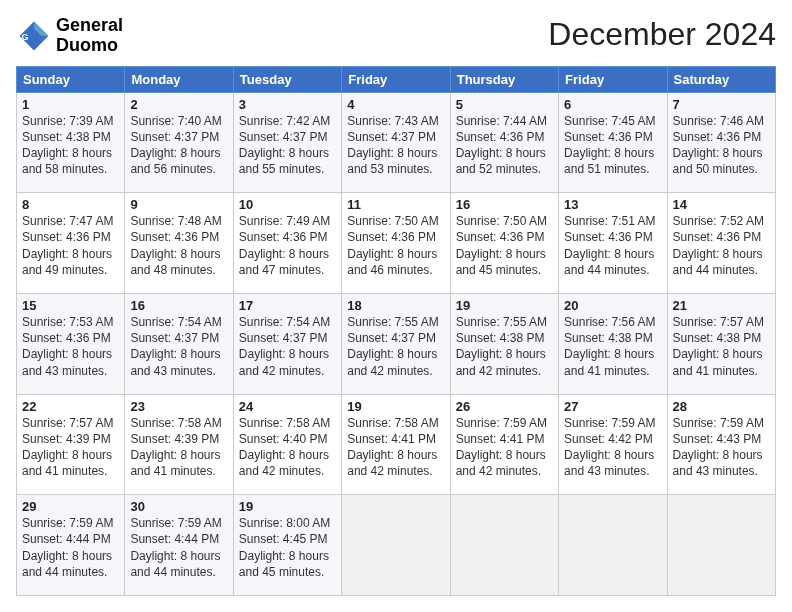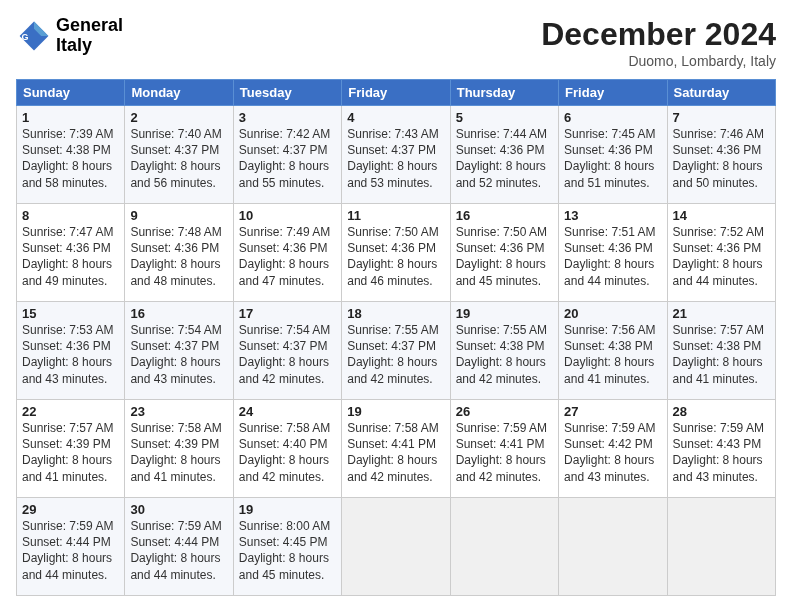--- a/index.html
+++ b/index.html
@@ -39,21 +39,21 @@
     }
     .logo-icon {
       width: 36px;
       height: 36px;
     }
     .title-block {
       text-align: right;
     }
     .month-title {
       font-size: 32px;
-      font-weight: bold;
+      font-weight: normal;
       color: #222;
     }
     .location {
       font-size: 14px;
       color: #555;
     }
     .calendar {
       flex: 1;
       border-collapse: collapse;
       width: 100%;
@@ -105,26 +105,25 @@
 <div class="page">
   <div class="header">
     <div class="logo">
       <svg class="logo-icon" viewBox="0 0 40 40">
         <polygon points="20,4 36,20 20,36 4,20" fill="#3a6fc4"></polygon>
         <polygon points="20,4 36,20 28,20 20,12" fill="#5a9fd4"></polygon>
         <text x="6" y="24" font-size="10" fill="white" font-weight="bold">G</text>
       </svg>
       <div class="logo-text">
         <div><span>General</span></div>
-        <div><span>Italy</span></div>
+        <div><span>Duomo</span></div>
       </div>
     </div>
     <div class="title-block">
       <div class="month-title">December 2024</div>
-      <div class="location">Duomo, Lombardy, Italy</div>
     </div>
   </div>
 
   <table class="calendar">
     <thead>
       <tr>
       <th>Sunday</th>
           <th>Monday</th>
           <th>Tuesday</th>
           <th>Friday</th>

